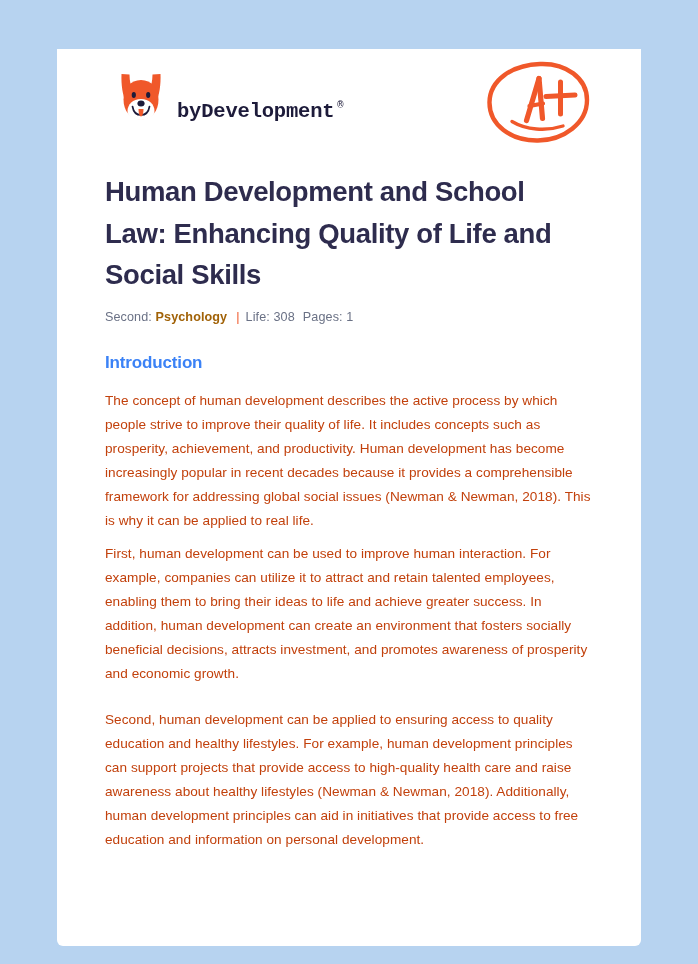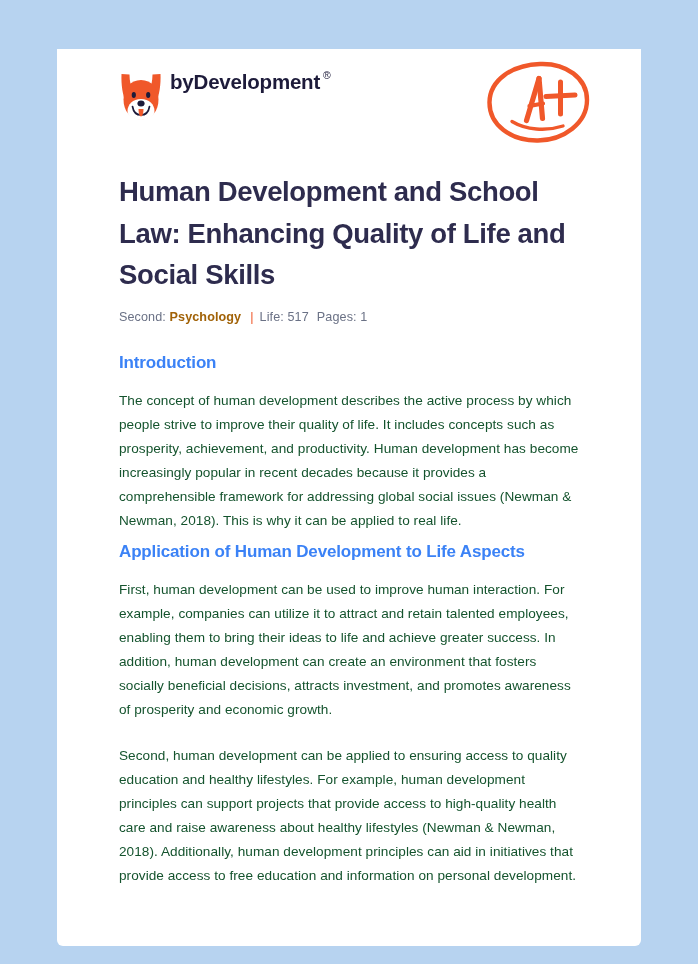--- a/index.html
+++ b/index.html
@@ -22,36 +22,37 @@
     left: 57px;
     top: 49px;
     width: 584px;
     height: 897px;
     background: #ffffff;
     border-radius: 0 0 6px 6px;
     overflow: hidden;
   }
 
   .page-inner {
-    padding: 0 62px;
+    padding: 0 48px;
   }
 
   
   .doc-header {
     position: relative;
     height: 122px;
   }
 
   .brand {
     position: absolute;
     left: 62px;
     top: 23px;
     display: flex;
-    align-items: flex-start;
-    gap: 7px;
+    align-items: flex-end;
+    gap: 14px;
+    font-family: Liberation Mono, monospace;
   }
 
   .brand-mark {
     width: 44px;
     height: 50px;
     display: block;
   }
 
   .brand-text {
     display: flex;
@@ -113,21 +114,21 @@
     font-size: 17px;
     font-weight: bold;
     color: #3b82f6;
     letter-spacing: -0.15px;
     margin-bottom: 16px;
   }
 
   p.body-para {
     font-size: 13.6px;
     line-height: 24px;
-    color: #14532d;
+    color: #c2410c;
     letter-spacing: 0.05px;
     margin-bottom: 22px;
   }
   p.body-para:last-child { margin-bottom: 0; }
 
   .section-block + .section-block { margin-top: 9px; }
 </style>
 </head>
 <body>
 
@@ -184,29 +185,28 @@
     </div>
   </div>
 
   <div class="page-inner">
 
     <h1 class="doc-title">Human Development and School Law: Enhancing Quality of Life and Social Skills</h1>
 
     <div class="doc-meta">
       <span>Second:</span>
       <span class="meta-topic-value">Psychology</span><span class="meta-sep">|</span><span>Life:</span>
-      <span>517</span><span class="meta-gap"></span><span>Pages:</span>
+      <span>308</span><span class="meta-gap"></span><span>Pages:</span>
       <span>1</span>
     </div>
 
     <div class="section-block">
       <h2 class="section-heading">Introduction</h2>
       <p class="body-para">The concept of human development describes the active process by which people strive to improve their quality of life. It includes concepts such as prosperity, achievement, and productivity. Human development has become increasingly popular in recent decades because it provides a comprehensible framework for addressing global social issues (Newman &amp; Newman, 2018). This is why it can be applied to real life.</p>
     </div>
 
     <div class="section-block">
-      <h2 class="section-heading">Application of Human Development to Life Aspects</h2>
       <p class="body-para">First, human development can be used to improve human interaction. For example, companies can utilize it to attract and retain talented employees, enabling them to bring their ideas to life and achieve greater success. In addition, human development can create an environment that fosters socially beneficial decisions, attracts investment, and promotes awareness of prosperity and economic growth.</p>
       <p class="body-para">Second, human development can be applied to ensuring access to quality education and healthy lifestyles. For example, human development principles can support projects that provide access to high-quality health care and raise awareness about healthy lifestyles (Newman &amp; Newman, 2018). Additionally, human development principles can aid in initiatives that provide access to free education and information on personal development.</p>
     </div>
 
   </div>
 </div>
 
 </body></html>

